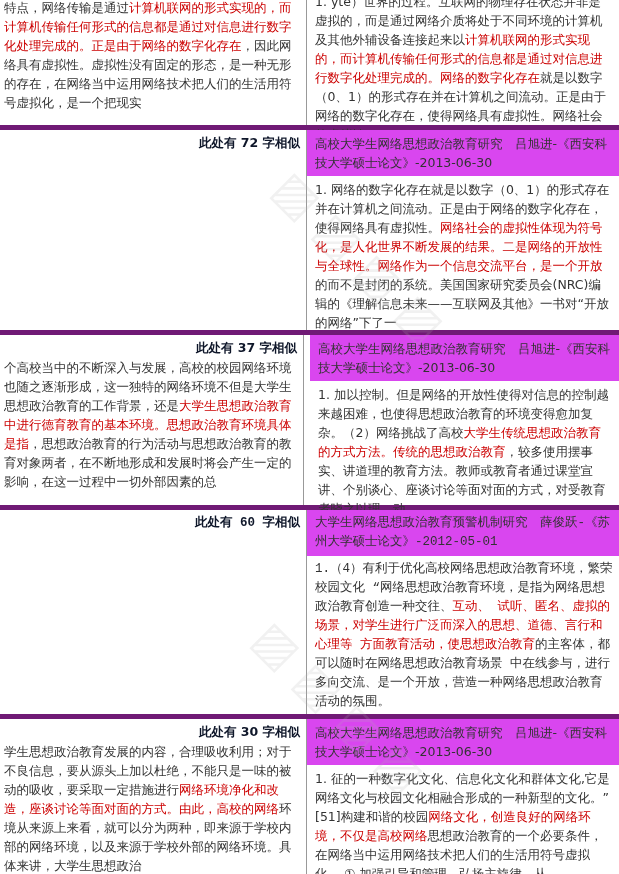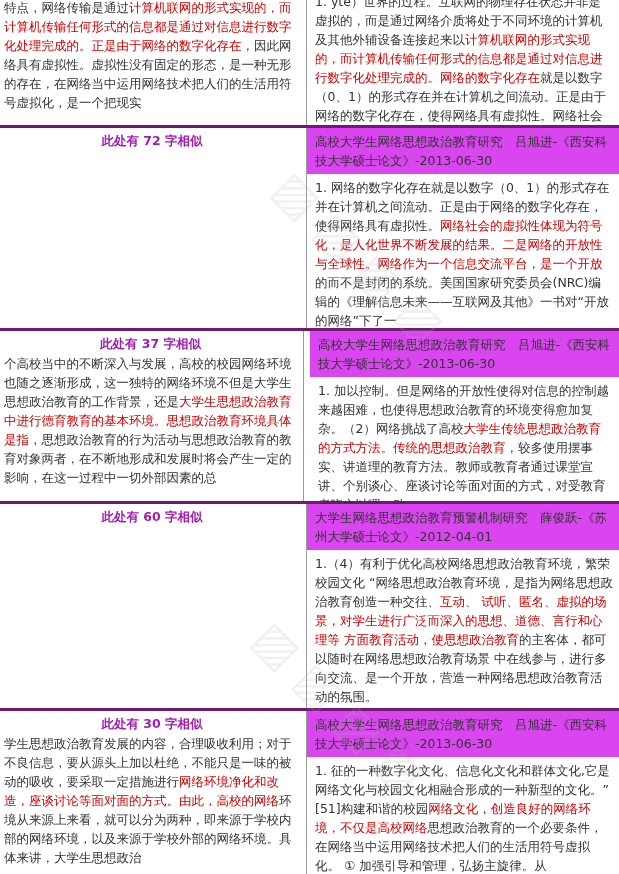--- a/index.html
+++ b/index.html
@@ -1,25 +1,25 @@
 <!DOCTYPE html>
 <html><head>
 <meta charset="utf-8">
 <style>
   html, body { margin: 0; padding: 0; background: #ffffff; }
   body { width: 619px; height: 874px; overflow: hidden; position: relative;
          font-family: "DejaVu Sans", "Liberation Sans", sans-serif; color: #333333; }
   .report-table { position: absolute; left: 0; top: 0; width: 619px; }
-  .row { display: flex; border-bottom: 3px solid #701a75; }
+  .row { display: flex; border-bottom: 5px solid #701a75; }
   .cell-left { width: 307px; box-sizing: border-box; border-right: 1px solid #999999;
                padding: 4px 6px 6px 4px; font-size: 12.5px; line-height: 19px; }
   .cell-right { width: 312px; box-sizing: border-box; font-size: 12.5px; line-height: 19px; }
   .src { background: #d946ef; padding: 4px 6px 4px 8px; }
   .match { padding: 4px 6px 6px 8px; }
-  .sim-head { text-align: center; font-weight: bold; color: #a21caf; font-size: 12.5px;
+  .sim-head { text-align: right; font-weight: bold; color: #0f172a; font-size: 12.5px;
               line-height: 18px; margin-bottom: 1px; }
   .red { color: #cc0000; }
   .frag { white-space: normal; word-break: break-all; }
   .clip-top { margin-top: -9px; }
   .watermark { position: absolute; color: rgba(180,180,180,0.18); font-size: 46px;
                transform: rotate(45deg); pointer-events: none; white-space: nowrap; }
 </style>
 </head>
 <body>
 
@@ -58,26 +58,26 @@
       </div>
     </div>
     <div class="cell-right">
       <div class="src">高校大学生网络思想政治教育研究　吕旭进-《西安科技大学硕士论文》-2013-06-30</div>
       <div class="match frag">
         <span>1. 加以控制。但是网络的开放性使得对信息的控制越来越困难，也使得思想政治教育的环境变得愈加复杂。（2）网络挑战了高校</span><span class="red">大学生传统思想政治教育的方式方法。传统的思想政治教育</span><span>，较多使用摆事实、讲道理的教育方法。教师或教育者通过课堂宣讲、个别谈心、座谈讨论等面对面的方式，对受教育者晓之以理、动</span>
       </div>
     </div>
   </div>
 
-  <div class="row" style="height:204px;">
+  <div class="row" style="height:204px;font-family:Liberation Mono, monospace;">
     <div class="cell-left">
       <div class="sim-head">此处有 60 字相似</div>
     </div>
     <div class="cell-right">
-      <div class="src">大学生网络思想政治教育预警机制研究　薛俊跃-《苏州大学硕士论文》-2012-04-01</div>
+      <div class="src">大学生网络思想政治教育预警机制研究　薛俊跃-《苏州大学硕士论文》-2012-05-01</div>
       <div class="match frag">
         <span>1.（4）有利于优化高校网络思想政治教育环境，繁荣校园文化 “网络思想政治教育环境，是指为网络思想政治教育创造一种交往、</span><span class="red">互动、 试听、匿名、虚拟的场景，对学生进行广泛而深入的思想、道德、言行和心理等 方面教育活动，使思想政治教育</span><span>的主客体，都可以随时在网络思想政治教育场景 中在线参与，进行多向交流、是一个开放，营造一种网络思想政治教育活动的氛围。</span>
       </div>
     </div>
   </div>
 
   <div class="row" style="height:172px;">
     <div class="cell-left">
       <div class="sim-head">此处有 30 字相似</div>
       <div class="frag">

